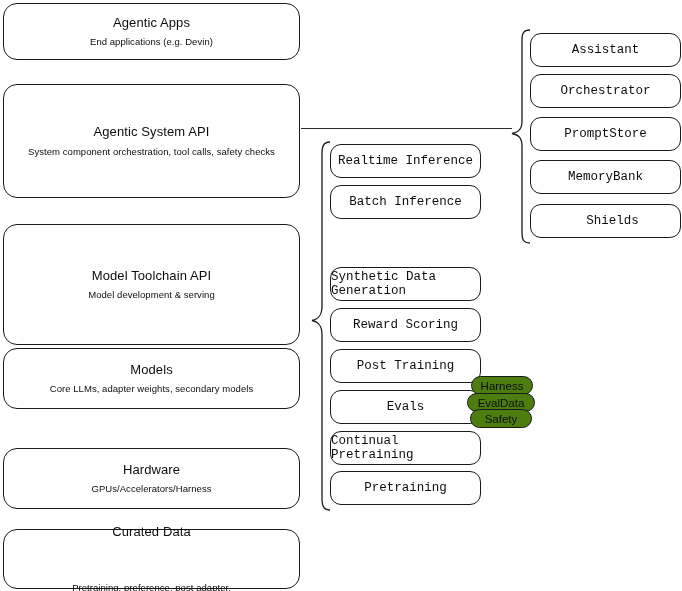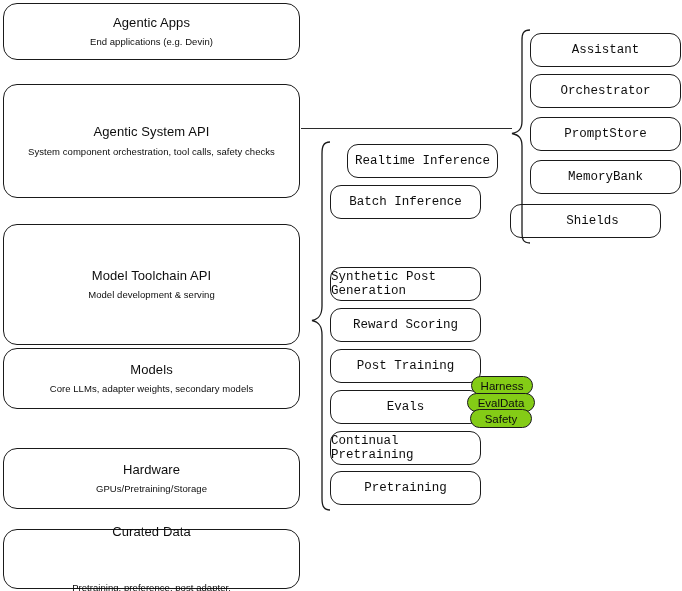--- a/index.html
+++ b/index.html
@@ -60,21 +60,21 @@
     height: 34px;
     font-family: Liberation Mono, monospace;
   }
 
   
   .tag {
     position: absolute;
     box-sizing: border-box;
     border: 1.2px solid #1a1a1a;
     border-radius: 999px;
-    background: #84cc16;
+    background: #4d7c0f;
     display: flex;
     align-items: center;
     justify-content: center;
     font-size: 11.5px;
     color: #0d0d0d;
     z-index: 6;
   }
 
   
   .hline {
@@ -115,42 +115,42 @@
     <div class="subtitle">Model development &amp; serving</div>
   </div>
 
   <div class="box" style="left:3px; top:348px; width:297px; height:61px;">
     <div class="title">Models</div>
     <div class="subtitle">Core LLMs, adapter weights, secondary models</div>
   </div>
 
   <div class="box" style="left:3px; top:448px; width:297px; height:61px;">
     <div class="title">Hardware</div>
-    <div class="subtitle">GPUs/Pretraining/Storage</div>
+    <div class="subtitle">GPUs/Accelerators/Harness</div>
   </div>
 
   <div class="box" style="left:3px; top:529px; width:297px; height:60px;gap:36px;">
     <div class="title">Curated Data</div>
     <div class="subtitle">Pretraining, preference, post adapter.</div>
   </div>
 
   <div class="hline" style="left:301px; top:128px; width:211px;"></div>
 
   <svg class="brace" style="left:310px; top:140px;" width="22" height="375" viewBox="0 0 22 375">
     <path d="M20,2 C13,2 12,7 12,14 L12,166 C12,175 9,179 2,180.5 C9,182 12,186 12,195 L12,358 C12,365 13,370 20,370"></path>
   </svg>
 
-  <div class="chip" style="left:330px; top:144px; width:151px;margin-left:17px;">
+  <div class="chip" style="left:330px; top:144px; width:151px;">
     <span>Realtime Inference</span>
   </div>
   <div class="chip" style="left:330px; top:185px; width:151px;">
     <span>Batch Inference</span>
   </div>
   <div class="chip" style="left:330px; top:267px; width:151px;">
-    <span>Synthetic Post Generation</span>
+    <span>Synthetic Data Generation</span>
   </div>
   <div class="chip" style="left:330px; top:308px; width:151px;">
     <span>Reward Scoring</span>
   </div>
   <div class="chip" style="left:330px; top:349px; width:151px;">
     <span>Post Training</span>
   </div>
   <div class="chip" style="left:330px; top:390px; width:151px;">
     <span>Evals</span>
   </div>
@@ -180,17 +180,17 @@
   </div>
   <div class="chip" style="left:530px; top:74px; width:151px;">
     <span>Orchestrator</span>
   </div>
   <div class="chip" style="left:530px; top:117px; width:151px;">
     <span>PromptStore</span>
   </div>
   <div class="chip" style="left:530px; top:160px; width:151px;">
     <span>MemoryBank</span>
   </div>
-  <div class="chip" style="left:510px; top:204px; width:151px;padding-left:14px;">
+  <div class="chip" style="left:530px; top:204px; width:151px;padding-left:14px;">
     <span>Shields</span>
   </div>
 
 </div>
 
 </body></html>

